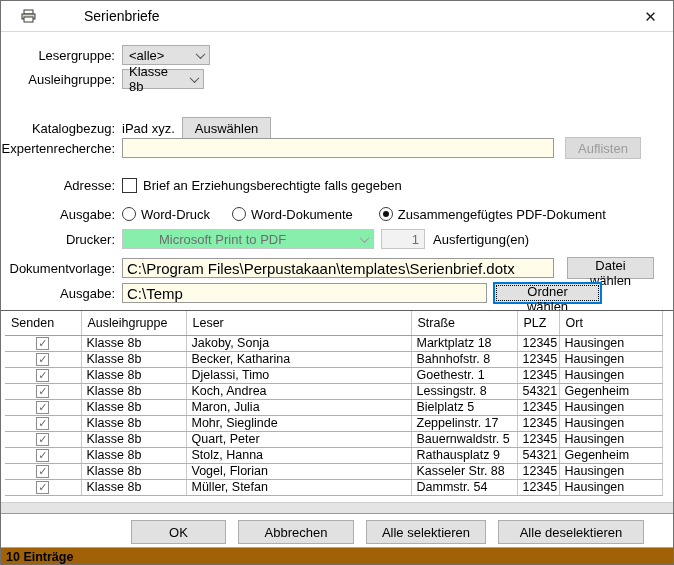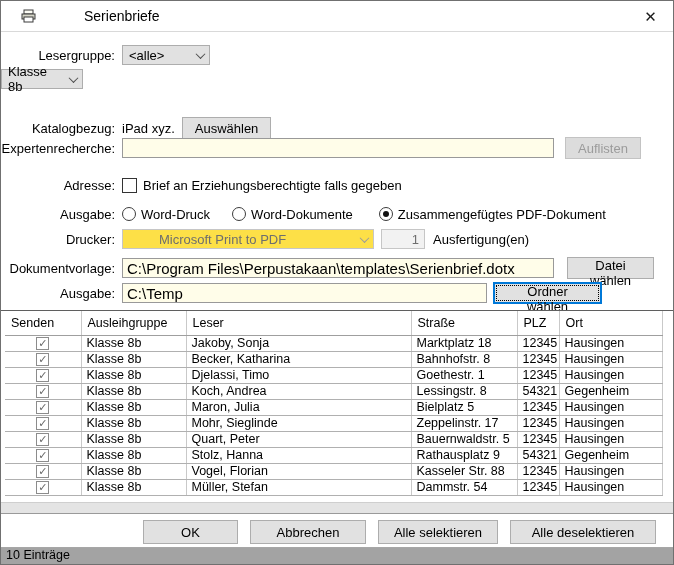--- a/index.html
+++ b/index.html
@@ -17,21 +17,21 @@
   .close-btn{position:absolute;right:0;top:0;width:45px;height:31px;display:flex;
     align-items:center;justify-content:center;font-size:15px;color:#1a1a1a;cursor:default;}
   
   .form-section{position:absolute;left:0;top:32px;right:0;height:277px;background:#fff;}
   .frow{position:absolute;left:0;right:0;height:22px;display:flex;align-items:center;}
   .flabel{width:114px;text-align:right;margin-right:7px;flex:none;white-space:nowrap;}
   .combo{height:20px;background:#e1e1e1;border:1px solid #adadad;display:inline-flex;
     align-items:center;justify-content:space-between;padding:0 5px 0 6px;flex:none;}
   .combo .chev{width:7px;height:7px;border-right:1px solid #4d4d4d;border-bottom:1px solid #4d4d4d;
     transform:rotate(45deg) translate(-1px,-1px);margin-left:8px;flex:none;}
-  .combo.disabled{background:#fde047;border-color:#c6c6c6;color:#6e6e6e;padding-left:36px;}
+  .combo.disabled{background:#86efac;border-color:#c6c6c6;color:#6e6e6e;padding-left:36px;}
   .combo.disabled .chev{border-color:#9a9a9a;}
   .textbox{height:20px;background:#fffde9;border:1px solid #999;padding:0 4px;
     font-family:"Liberation Sans",sans-serif;font-size:15px;color:#000;flex:none;}
   .btn{height:22px;background:#e1e1e1;border:1px solid #adadad;padding:0 12px;
     font-family:Liberation Sans, sans-serif;font-size:13px;color:#000;flex:none;}
   .btn.disabled{background:#dcdcdc;border-color:#c3c3c3;color:#9b9b9b;}
   .btn.focused{border:2px solid #0078d7;outline:1px dotted #000;outline-offset:-4px;}
   .checkbox{width:15px;height:15px;border:1px solid #333;background:#fff;flex:none;margin-right:6px;}
   .radio{width:14px;height:14px;border:1px solid #3c3c3c;border-radius:50%;background:#fff;
     flex:none;margin-right:5px;position:relative;}
@@ -48,29 +48,29 @@
     border-right:1px solid #c9c9c9;border-bottom:1px solid #9f9f9f;white-space:nowrap;overflow:hidden;}
   table.grid th:last-child{border-right:1px solid #c9c9c9;}
   table.grid td{height:16px;padding:0 2px 0 5px;border-right:1px solid #c9c9c9;
     border-bottom:1px solid #b0b0b0;white-space:nowrap;overflow:hidden;}
   table.grid td.c-senden{text-align:center;padding:0;}
   .rowcheck{display:inline-block;width:13px;height:13px;border:1px solid #8c8c8c;background:#fff;
     line-height:11px;font-size:11px;color:#666;vertical-align:middle;}
   .scroll-strip{position:absolute;left:0;bottom:0;right:0;height:11px;background:#e4e4e4;
     border-top:1px solid #cfcfcf;}
   
-  .footer{position:absolute;left:0;top:514px;right:0;height:32px;background:#fff;margin-left:12px;}
+  .footer{position:absolute;left:0;top:514px;right:0;height:32px;background:#fff;}
   .footer .btn{position:absolute;top:5px;height:24px;}
   #btn-ok{left:130px;width:95px;}
   #btn-cancel{left:237px;width:116px;}
   #btn-selall{left:365px;width:120px;}
   #btn-deselall{left:497px;width:146px;}
   
   .statusbar{position:absolute;left:0;top:546px;right:0;bottom:0;border-top:1px solid #a6a6a6;
-    display:flex;align-items:flex-start;padding-left:5px;font-size:12.5px;background:#a3a3a3;}
+    display:flex;align-items:flex-end;padding-left:5px;font-size:12.5px;background:#a16207;font-weight:bold;}
 </style>
 </head>
 <body>
 
 <div class="window">
 
   <div class="titlebar">
     <span class="app-icon">
       <svg width="15" height="14" viewBox="0 0 15 14">
         <rect x="3" y="1" width="9" height="4" fill="#fdfdf5" stroke="#3a3a3a"></rect>
@@ -86,20 +86,21 @@
 
     <div class="frow" style="top:11px;">
       <span class="flabel">Lesergruppe:</span>
       <div class="combo" style="width:88px;">
         <span>&lt;alle&gt;</span>
         <span class="chev"></span>
       </div>
     </div>
 
     <div class="frow" style="top:35px;">
+      <span class="flabel">Ausleihgruppe:</span>
       <div class="combo" style="width:82px;">
         <span>Klasse 8b</span>
         <span class="chev"></span>
       </div>
     </div>
 
 
     <div class="frow" style="top:84px;">
       <span class="flabel">Katalogbezug:</span>
       <span>iPad xyz.</span>

